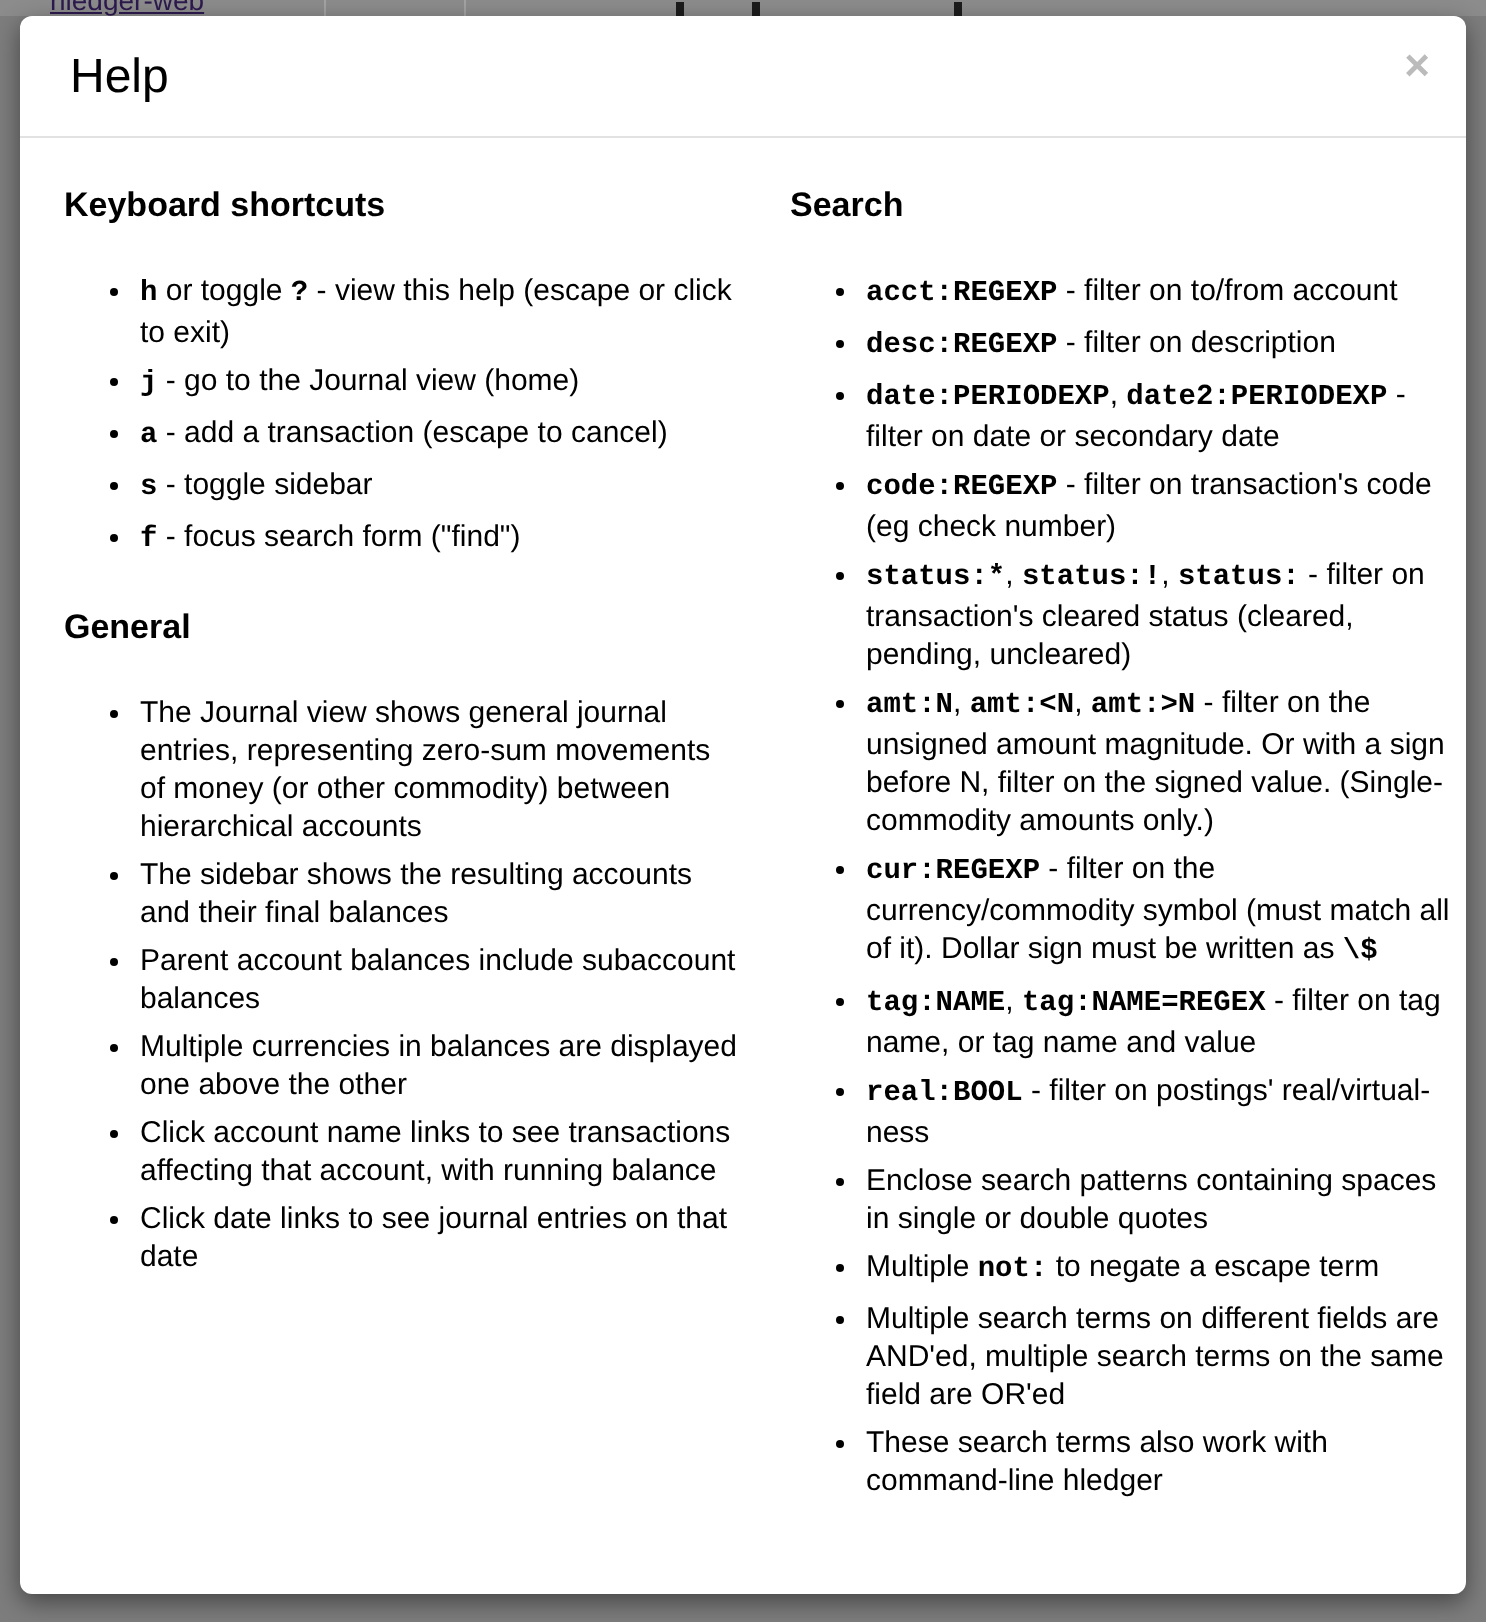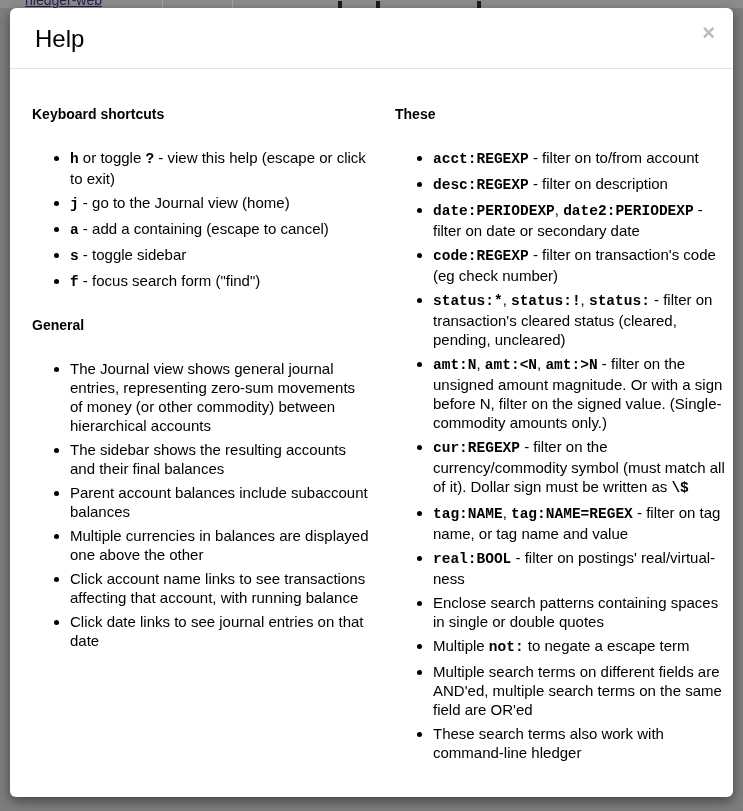--- a/index.html
+++ b/index.html
@@ -52,21 +52,21 @@
     background:none;border:none;padding:0;line-height:22px;cursor:pointer;
     font-family:"Liberation Sans",sans-serif;
   }
   .modal-body{
     display:flex;align-items:flex-start;
     padding:24px 6px 0 22px;
   }
   .col-left{width:363px;flex:0 0 363px;padding-right:24px;}
   .col-right{flex:1 1 auto;padding-right:2px;}
   .section-heading{
-    font-size:14px;font-weight:700;margin:12px 0 24px 0;line-height:19px;
+    font-size:17px;font-weight:700;margin:0 0 24px 0;line-height:19px;
   }
   .help-col ul{
     margin:0 0 10px 0;padding:0 0 0 38px;list-style:disc outside;
   }
   .help-col ul + .section-heading{margin-top:24px;}
   .help-col li{
     font-size:15px;line-height:19px;margin:0 0 5px 0;
   }
   .help-col code{
     font-family:"Liberation Mono",monospace;font-weight:700;
@@ -91,36 +91,36 @@
   <div class="modal-header">
     <h1 class="modal-title">Help</h1>
     <button class="close-btn">×</button>
   </div>
   <div class="modal-body">
     <div class="help-col col-left">
         <h4 class="section-heading">Keyboard shortcuts</h4>
         <ul>
           <li><code>h</code><span> or toggle </span><code>?</code><span> - view this help (escape or click to exit)</span></li>
           <li><code>j</code><span> - go to the Journal view (home)</span></li>
-          <li><code>a</code><span> - add a containing (escape to cancel)</span></li>
+          <li><code>a</code><span> - add a transaction (escape to cancel)</span></li>
           <li><code>s</code><span> - toggle sidebar</span></li>
           <li><code>f</code><span> - focus search form ("find")</span></li>
         </ul>
         <h4 class="section-heading">General</h4>
         <ul>
           <li><span>The Journal view shows general journal entries, representing zero-sum movements of money (or other commodity) between hierarchical accounts</span></li>
           <li><span>The sidebar shows the resulting accounts and their final balances</span></li>
           <li><span>Parent account balances include subaccount balances</span></li>
           <li><span>Multiple currencies in balances are displayed one above the other</span></li>
           <li><span>Click account name links to see transactions affecting that account, with running balance</span></li>
           <li><span>Click date links to see journal entries on that date</span></li>
         </ul>
       </div>
     <div class="help-col col-right">
-        <h4 class="section-heading">These</h4>
+        <h4 class="section-heading">Search</h4>
         <ul>
           <li><code>acct:REGEXP</code><span> - filter on to/from account</span></li>
           <li><code>desc:REGEXP</code><span> - filter on description</span></li>
           <li><code>date:PERIODEXP</code><span>, </span><code>date2:PERIODEXP</code><span> - filter on date or secondary date</span></li>
           <li><code>code:REGEXP</code><span> - filter on transaction's code (eg check number)</span></li>
           <li><code>status:*</code><span>, </span><code>status:!</code><span>, </span><code>status:</code><span> - filter on transaction's cleared status (cleared, pending, uncleared)</span></li>
           <li><code>amt:N</code><span>, </span><code>amt:&lt;N</code><span>, </span><code>amt:&gt;N</code><span> - filter on the unsigned amount magnitude. Or with a sign before N, filter on the signed value. (Single-commodity amounts only.)</span></li>
           <li><code>cur:REGEXP</code><span> - filter on the currency/commodity symbol (must match all of it). Dollar sign must be written as </span><code>\$</code></li>
           <li><code>tag:NAME</code><span>, </span><code>tag:NAME=REGEX</code><span> - filter on tag name, or tag name and value</span></li>
           <li><code>real:BOOL</code><span> - filter on postings' real/virtual-ness</span></li>

